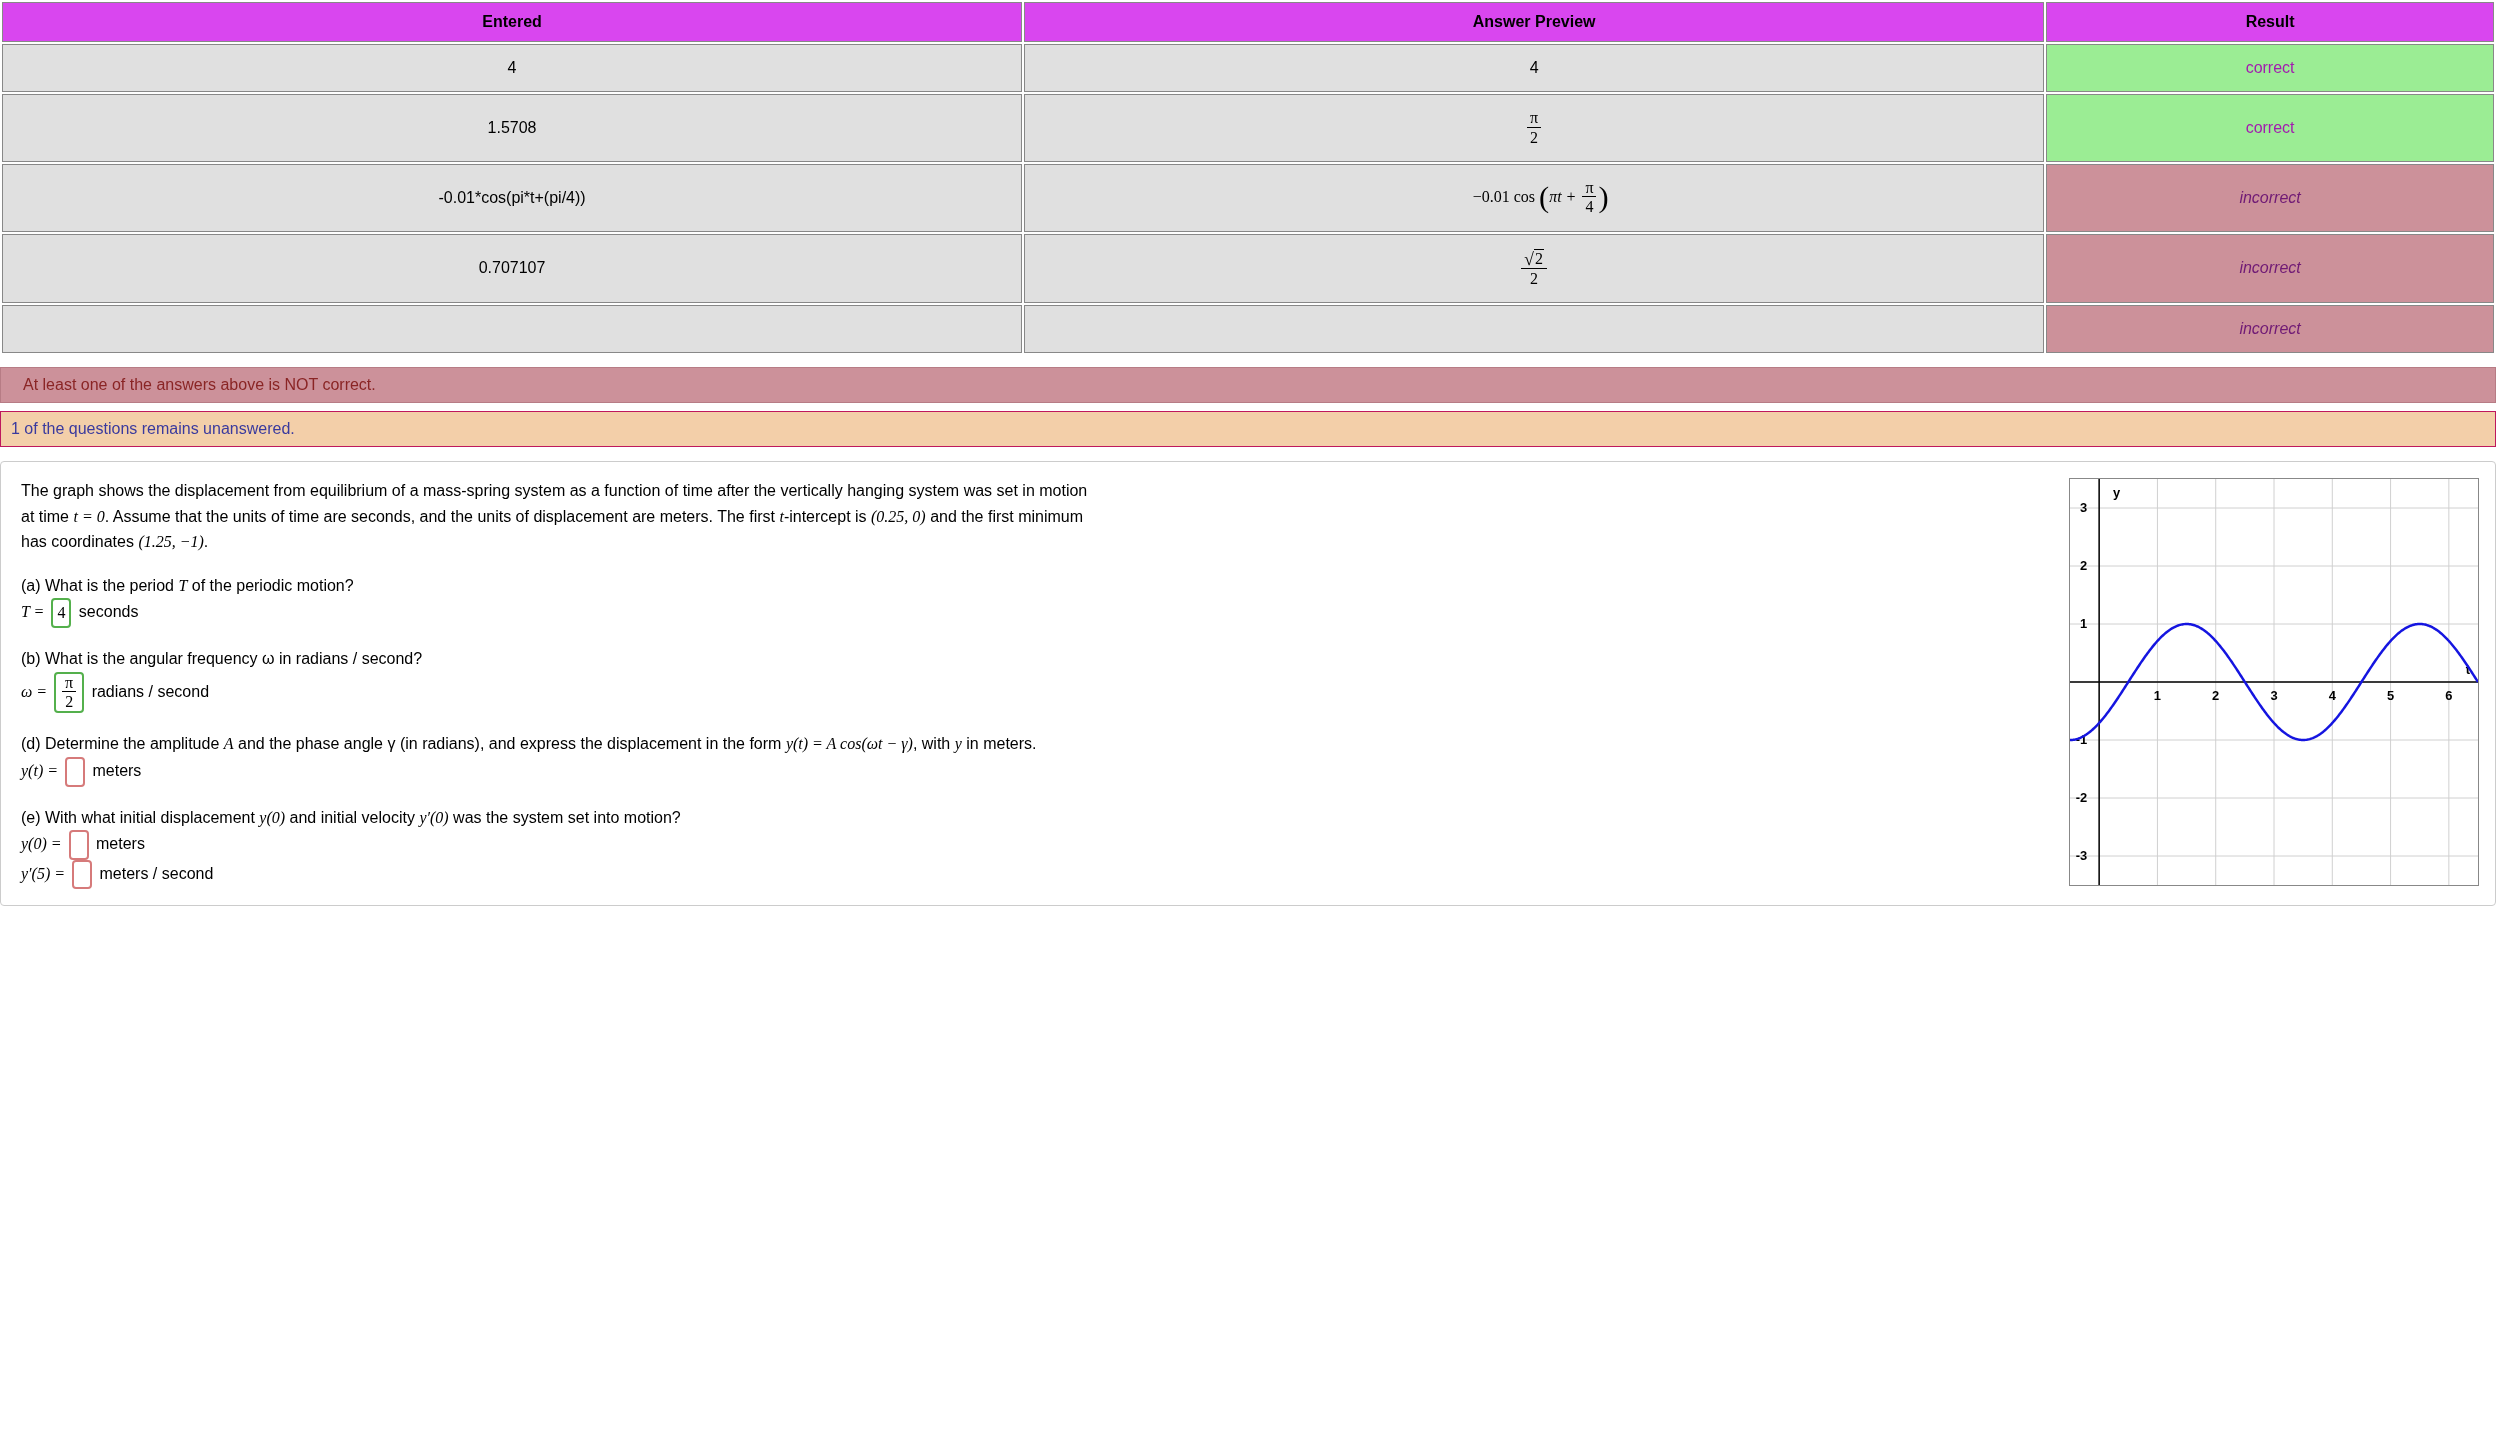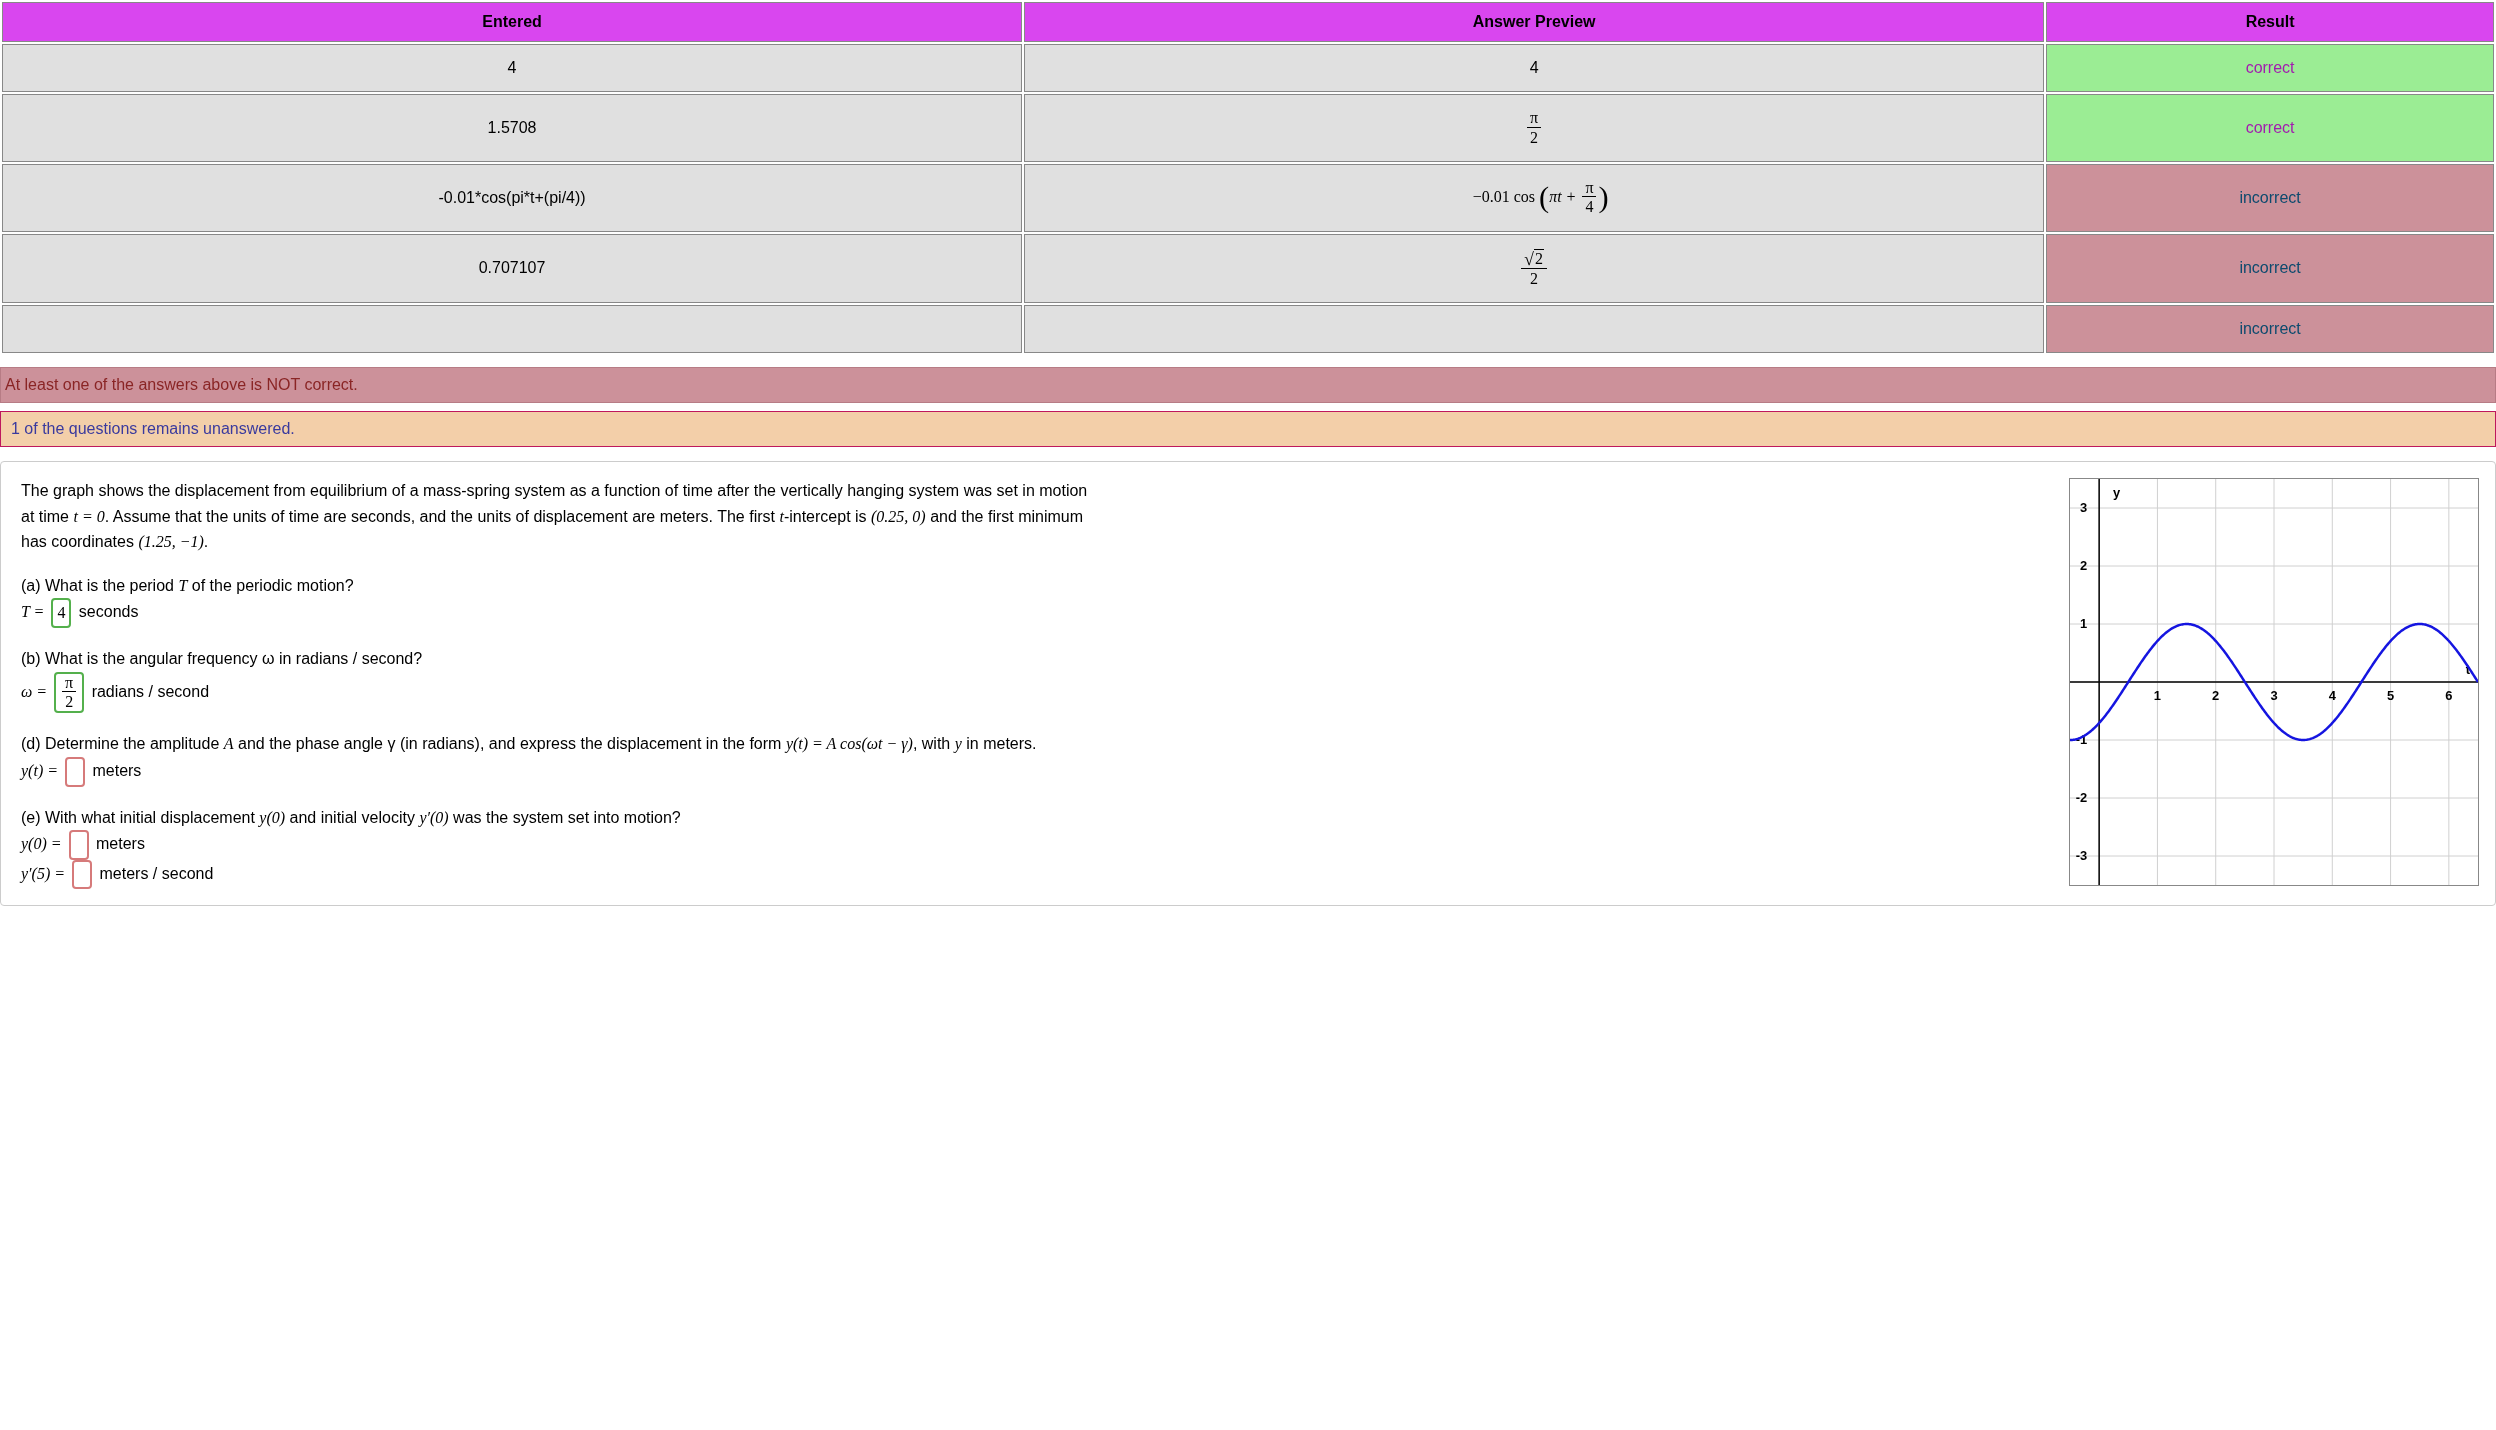--- a/index.html
+++ b/index.html
@@ -31,26 +31,27 @@
   }
   .entered-col { width: 41%; }
   .preview-col { width: 41%; }
   .result-col { width: 18%; }
   td.correct {
     background: #9bed94;
     color: #a21caf;
   }
   td.incorrect {
     background: #cc919a;
-    color: #0c4a6e;
+    color: #701a75;
+    font-style: italic;
   }
   .banner-error {
     background: #cc919a;
     color: #8a2525;
-    padding: 8px 4px;
+    padding: 8px 22px;
     margin-top: 12px;
     border: 1px solid #b77c85;
   }
   .banner-warn {
     background: #f3cfa9;
     color: #3a3a9e;
     padding: 8px 10px;
     margin-top: 8px;
     border: 1px solid #be185d;
   }

